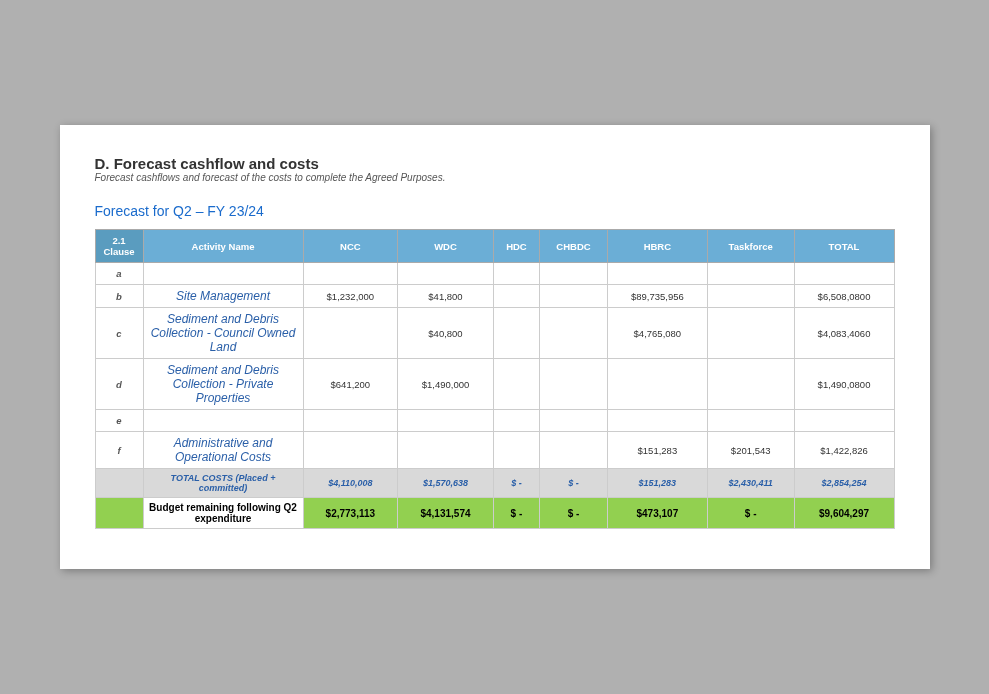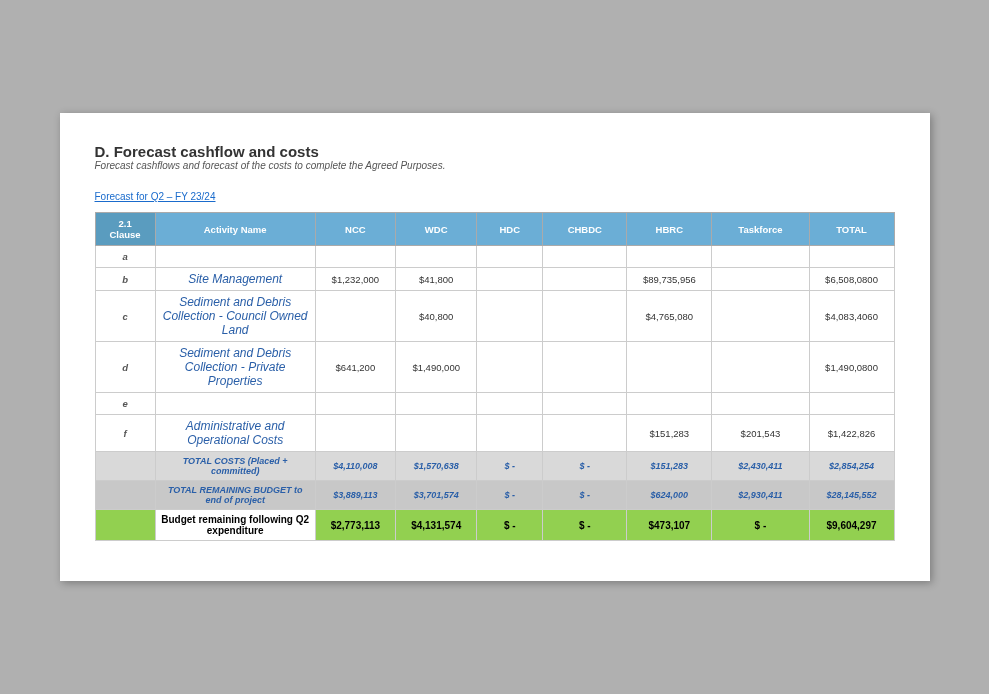--- a/index.html
+++ b/index.html
@@ -25,37 +25,36 @@
       color: #333;
       margin-bottom: 0;
     }
     .section-subtitle {
       font-size: 10px;
       font-style: italic;
       color: #555;
       margin-bottom: 8px;
     }
     .forecast-link {
-      font-size: 10px;
+      font-size: 14px;
       color: #1a6bcc;
-      text-decoration: underline;
       margin-bottom: 10px;
       display: inline-block;
       cursor: pointer;
       margin-top: 12px;
     }
     table {
       width: 100%;
       border-collapse: collapse;
       font-size: 9.5px;
     }
     thead tr th {
       background: #6baed6;
       color: #fff;
-      padding: 5px 14px;
+      padding: 5px 4px;
       border: 1px solid #aaa;
       font-weight: bold;
       margin-left: 20px;
     }
     thead tr th.clause-col {
       background: #5a9cbf;
       width: 48px;
     }
     thead tr th.activity-col {
       width: 160px;
@@ -200,31 +199,20 @@
           <td class="clause-cell"></td>
           <td class="activity-name">TOTAL COSTS (Placed + committed)</td>
           <td>$4,110,008</td>
           <td>$1,570,638</td>
           <td>$  -</td>
           <td>$  -</td>
           <td>$151,283</td>
           <td>$2,430,411</td>
           <td>$2,854,254</td>
         </tr>
-        <tr class="row-remaining">
-          <td class="clause-cell"></td>
-          <td class="activity-name">TOTAL REMAINING BUDGET to end of project</td>
-          <td>$3,889,113</td>
-          <td>$3,701,574</td>
-          <td>$  -</td>
-          <td>$  -</td>
-          <td>$624,000</td>
-          <td>$2,930,411</td>
-          <td>$28,145,552</td>
-        </tr>
         <tr class="row-budget">
           <td class="clause-cell"></td>
           <td class="activity-name" style="background: rgb(255, 255, 255); font-style: normal; font-weight: bold; color: rgb(0, 0, 0);">Budget remaining following Q2 expenditure</td>
           <td>$2,773,113</td>
           <td>$4,131,574</td>
           <td>$  -</td>
           <td>$  -</td>
           <td>$473,107</td>
           <td>$ -</td>
           <td>$9,604,297</td>

